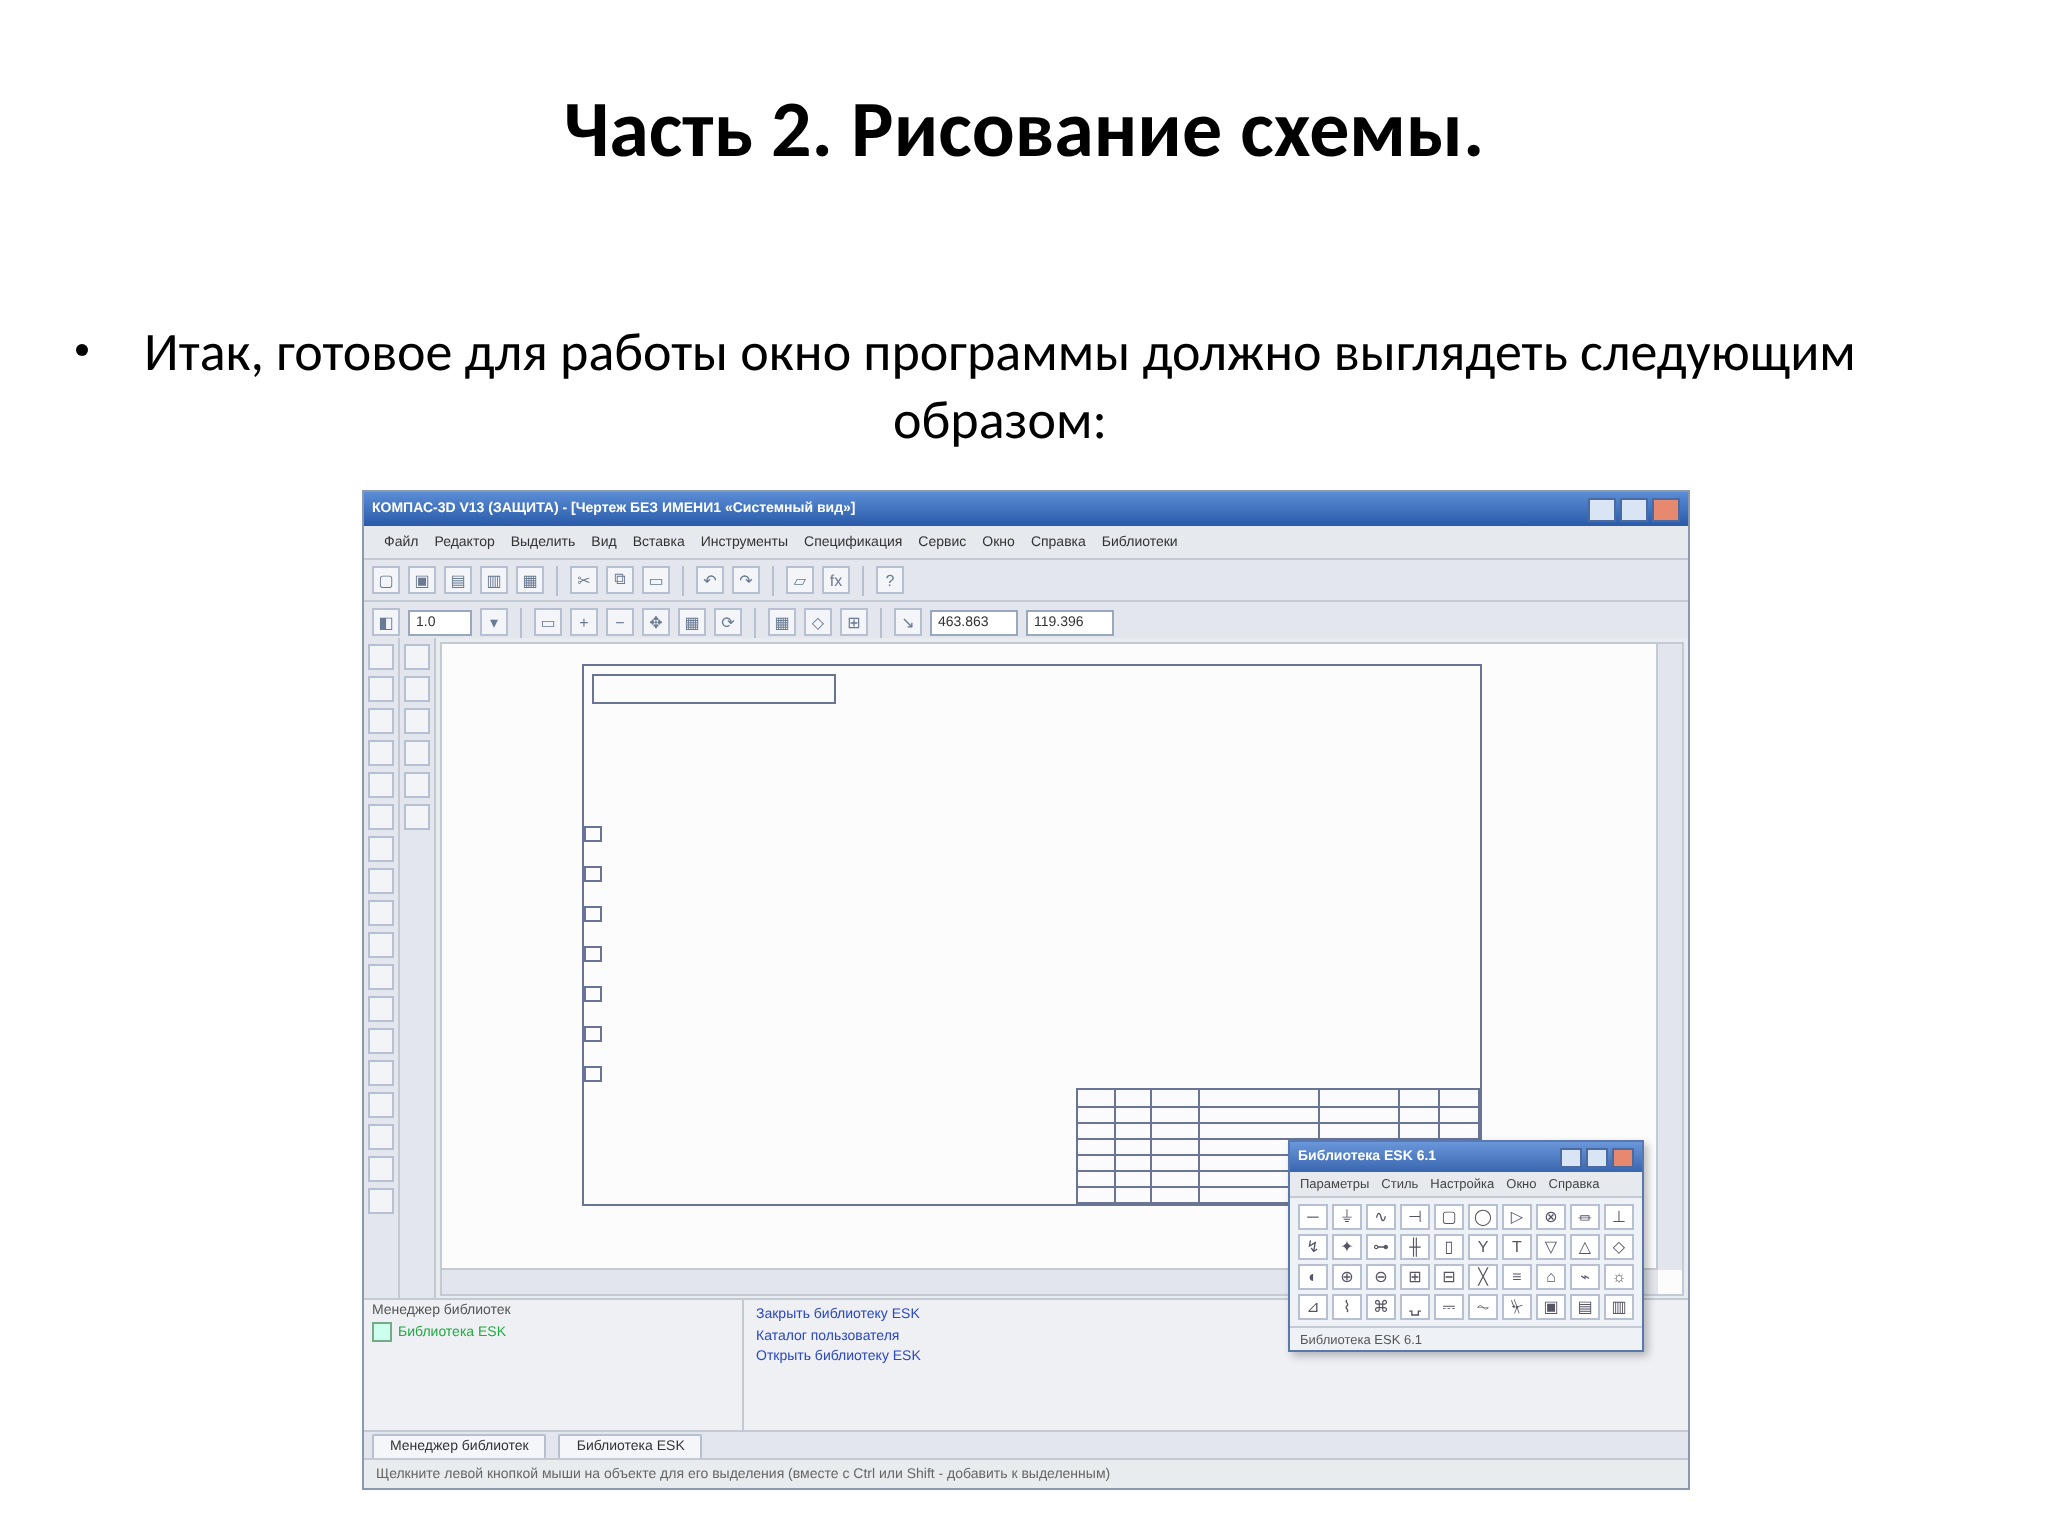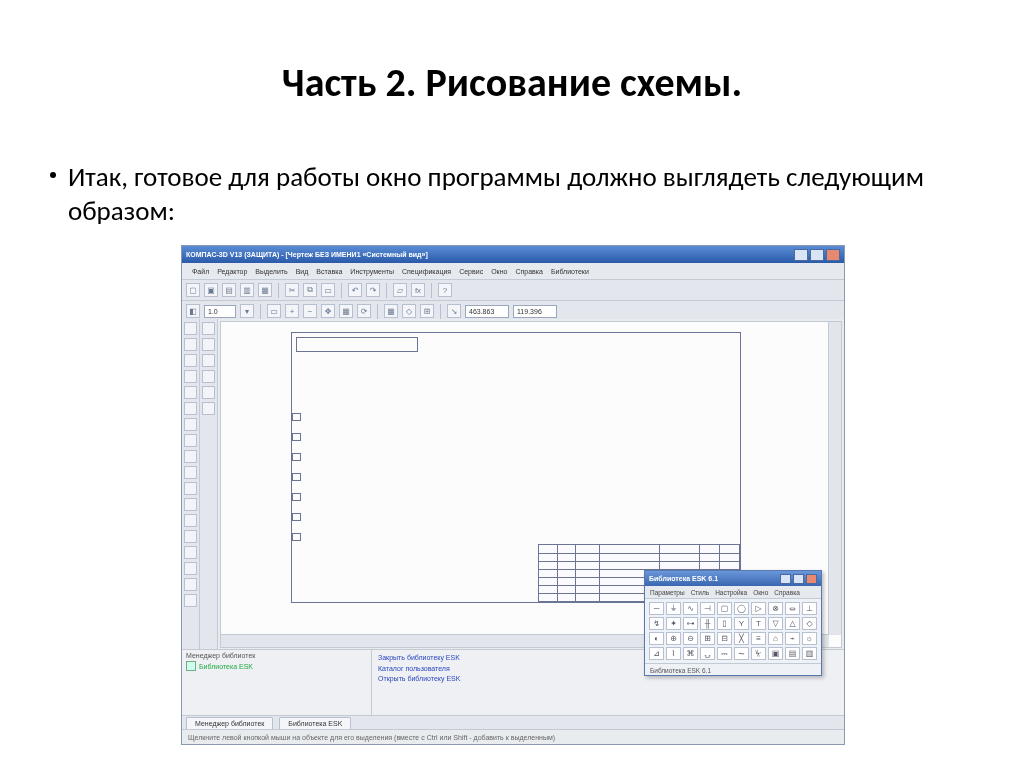--- a/index.html
+++ b/index.html
@@ -16,30 +16,31 @@
   .slide {
     width: 1024px;
     height: 767px;
     position: relative;
     box-sizing: border-box;
   }
   .title {
     font-size: 40px;
     font-weight: 700;
     text-align: center;
-    padding-top: 58px;
+    padding-top: 40px;
     margin: 0;
   }
   .bullet {
     position: absolute;
-    left: 68px;
+    left: 56px;
     top: 160px;
     right: 80px;
     font-size: 27px;
     line-height: 1.25;
+    text-align: center;
   }
   .bullet .dot {
     position: absolute;
     left: -18px;
     top: 12px;
     width: 6px;
     height: 6px;
     border-radius: 50%;
     background: #000;
   }

